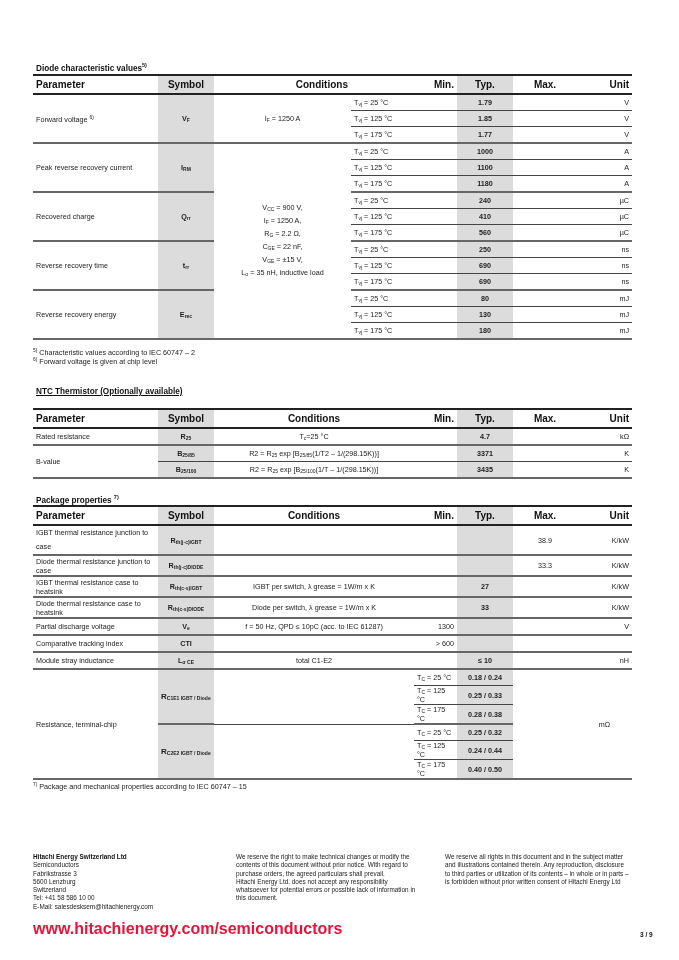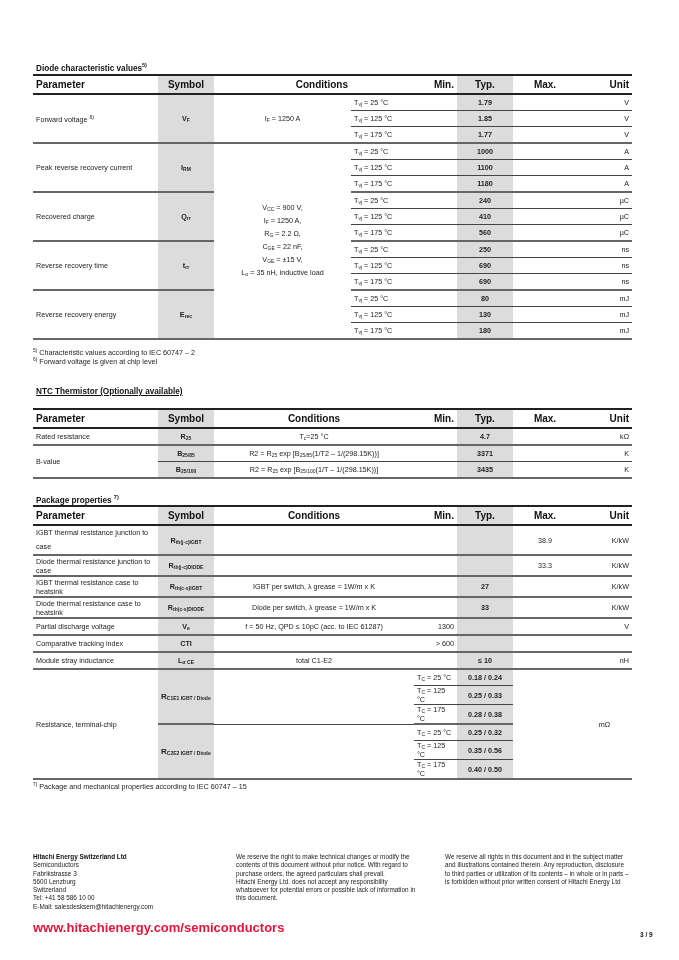--- a/index.html
+++ b/index.html
@@ -11,21 +11,21 @@
   table.dt td { padding: 0 3px; height: 15px; border-bottom: 1px solid #444; vertical-align: middle; }
   table.dt td.grp { border-bottom: 2px solid #666; }
   .l { text-align: left; } .c { text-align: center; } .r { text-align: right; }
   .shade { background: #dcdcdc; font-weight: bold; }
   .sub { font-size: 5px; vertical-align: -1px; }
   .sup { font-size: 5px; vertical-align: 3px; }
   .fn { position: absolute; left: 33px; font-size: 7.2px; color: #222; line-height: 9px; }
   .fn .sup { font-size: 4.8px; }
   .foot { position: absolute; font-size: 6.4px; line-height: 8.3px; color: #222; }
   .foot b { color: #111; }
-  .web { position: absolute; left: 33px; top: 920px; font-size: 13px; font-weight: bold; color: #e3153a; }
+  .web { position: absolute; left: 33px; top: 920px; font-size: 16px; font-weight: bold; color: #e3153a; }
   .pg { position: absolute; left: 640px; top: 931px; font-size: 6.5px; font-weight: bold; color: #111; }
 </style>
 </head>
 <body>
 
 <div class="sec-title" style="top:62px;">
   <span>Diode characteristic values</span><sup>5)</sup>
 </div>
 
 <table class="dt" id="diode-table" style="top:74px;">
@@ -322,21 +322,21 @@
         <td class="c shade grp">0.28 / 0.38</td>
       </tr>
       <tr>
         <td class="l shade grp" rowspan="3" style="font-size:8px;"><span>R</span><span class="sub">C2E2 IGBT / Diode</span></td>
         <td class="grp" rowspan="3" style=""></td>
         <td class="l" style="height:14px;"><span>T</span><span class="sub">C</span> = <span>25 °C</span></td>
         <td class="c shade">0.25 / 0.32</td>
       </tr>
       <tr>
         <td class="l" style="height:14px;"><span>T</span><span class="sub">C</span> = <span>125 °C</span></td>
-        <td class="c shade">0.35 / 0.56</td>
+        <td class="c shade">0.24 / 0.44</td>
       </tr>
       <tr>
         <td class="l grp" style="height:14px;"><span>T</span><span class="sub">C</span> = <span>175 °C</span></td>
         <td class="c shade grp">0.40 / 0.50</td>
       </tr>
     </tbody>
 </table>
 
 <div class="fn" style="top:780px;">
   <span class="sup">7)</span> <span>Package and mechanical properties according to IEC 60747 – 15</span>

